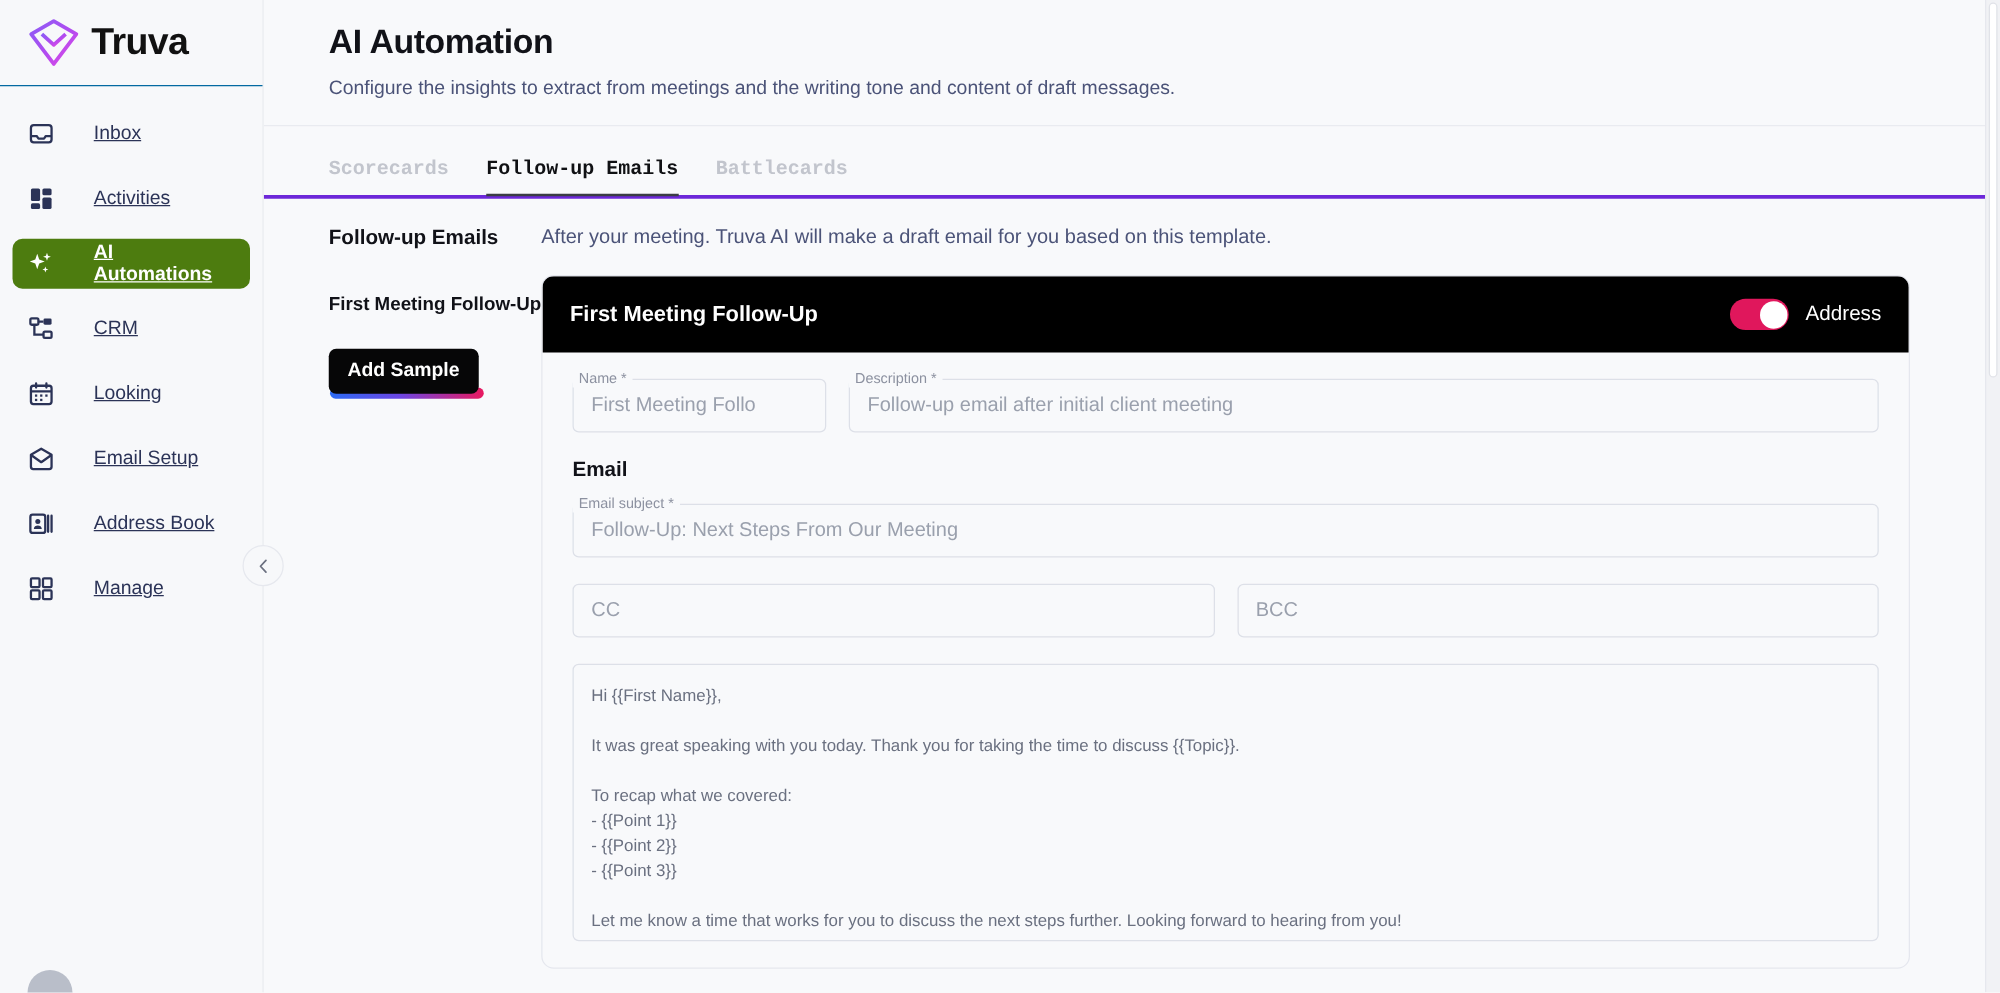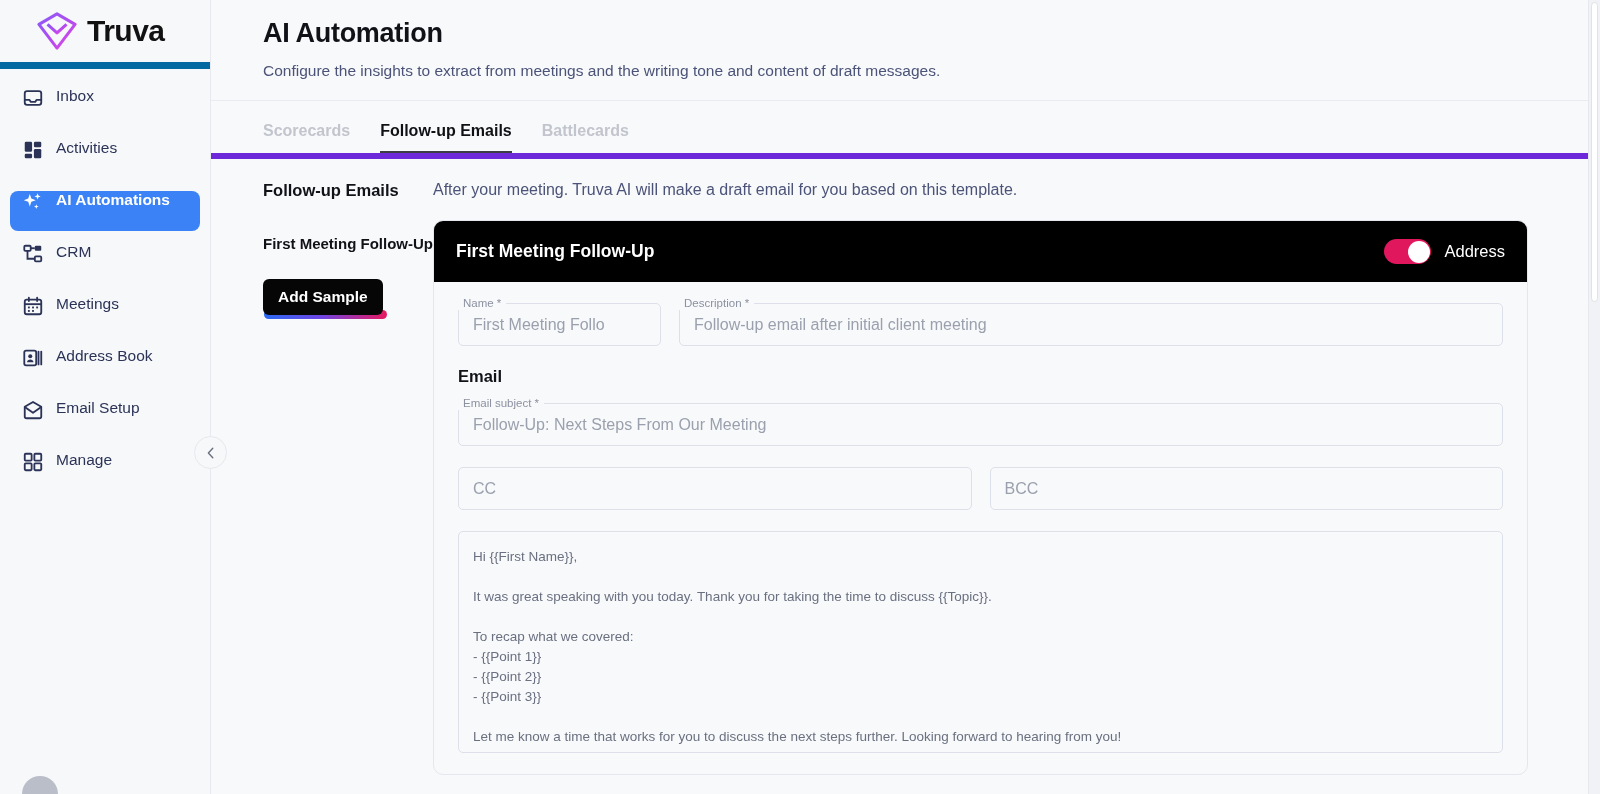--- a/index.html
+++ b/index.html
@@ -15,36 +15,36 @@
   .sidebar {
     width: 211px; height: 794px;
     background: #f7f8fa;
     border-right: 1px solid #e7e9ee;
     flex: 0 0 211px;
     position: relative;
   }
   .brand {
     height: 69px;
     display: flex; align-items: center; gap: 9px;
-    padding-left: 36px;
-    border-bottom: 7px solid #0369a1;
+    padding-left: 22px;
+    border-bottom: 1px solid #0369a1;
   }
   .brand-logo { width: 42px; height: 38px; display:block; }
   .brand-name {
     font-size: 30px; font-weight: 700; color: #111; letter-spacing: -0.5px;
   }
   .nav { padding: 18px 10px 0 10px; }
   .nav-item {
-    display: flex; gap: 12px;
+    display: flex; align-items: center; gap: 31px;
     height: 40px; padding: 0 12px; margin-bottom: 12px;
     border-radius: 8px; cursor: pointer;
-    color: #2b3357; font-size: 15.5px; font-weight: 500;
+    color: #2b3357; font-size: 15.5px; font-weight: 500; text-decoration: underline;
   }
   .nav-item.active {
-    background: #3b82f6; color: #ffffff; font-weight: 600;
+    background: #4d7c0f; color: #ffffff; font-weight: 600;
   }
   .nav-icon { width: 22px; height: 22px; flex: 0 0 22px; display:block; }
   .collapse-btn {
     position: absolute; right: -17px; top: 436px;
     width: 33px; height: 33px; border-radius: 50%;
     background: #f7f8fa; border: 1px solid #e6e8ee;
     display: flex; align-items: center; justify-content: center;
     cursor: pointer; z-index: 5;
   }
   .avatar-peek {
@@ -53,23 +53,24 @@
     background: #b9bec9;
   }
 
   
   .main { flex: 1 1 auto; height: 794px; position: relative; background: #f8f9fb; overflow: hidden; }
   .page-head { padding: 18px 40px 20px 52px; border-bottom: 1px solid #e9ebf0; }
   .page-title { font-size: 27px; font-weight: 700; color: #111218; letter-spacing: -0.3px; }
   .page-sub { margin-top: 13px; font-size: 15.5px; color: #4b5378; }
 
   .tabs {
-    display: flex; align-items: flex-end; gap: 30px;
-    padding: 26px 0 0 52px; border-bottom: 6px solid #6d28d9;
+    display: flex; align-items: center; gap: 30px;
+    padding: 26px 0 0 52px; border-bottom: 3px solid #6d28d9;
     height: 58px;
+    font-family: Liberation Mono, monospace;
   }
   .tab {
     font-size: 16px; font-weight: 600; color: #c2c5cd;
     padding-bottom: 11px; cursor: pointer; border-bottom: 2px solid transparent;
   }
   .tab.active { color: #101114; border-bottom-color: #3b3d44; }
 
   .content { display: flex; padding: 22px 0 0 0; height: 660px; }
   .list-pane { width: 222px; flex: 0 0 222px; padding-left: 52px; }
   .list-title { font-size: 16.5px; font-weight: 700; color: #111218; }
@@ -220,39 +221,39 @@
         <svg class="nav-icon" viewBox="0 0 24 24">
           <rect x="3" y="5" width="18" height="16" rx="2.2" fill="none" stroke="#2b3357" stroke-width="2"></rect>
           <path d="M3 10h18" stroke="#2b3357" stroke-width="2"></path>
           <path d="M7.5 3v3.6M16.5 3v3.6" stroke="#2b3357" stroke-width="2" stroke-linecap="round"></path>
           <rect x="6.5" y="12.6" width="2" height="2" fill="#2b3357"></rect>
           <rect x="11" y="12.6" width="2" height="2" fill="#2b3357"></rect>
           <rect x="15.5" y="12.6" width="2" height="2" fill="#2b3357"></rect>
           <rect x="6.5" y="16.4" width="2" height="2" fill="#2b3357"></rect>
           <rect x="11" y="16.4" width="2" height="2" fill="#2b3357"></rect>
         </svg>
-        <span>Meetings</span>
+        <span>Looking</span>
+      </div>
+
+      <div class="nav-item">
+        <svg class="nav-icon" viewBox="0 0 24 24">
+          <path d="M3 8.5 L12 3.2 L21 8.5 V19 a2 2 0 0 1-2 2 H5 a2 2 0 0 1-2-2 Z" fill="none" stroke="#2b3357" stroke-width="2" stroke-linejoin="round"></path>
+          <path d="M3.4 9 L12 15 L20.6 9" fill="none" stroke="#2b3357" stroke-width="2" stroke-linejoin="round"></path>
+        </svg>
+        <span>Email Setup</span>
       </div>
 
       <div class="nav-item">
         <svg class="nav-icon" viewBox="0 0 24 24">
           <rect x="2.5" y="4" width="13" height="16" rx="2" fill="none" stroke="#2b3357" stroke-width="2"></rect>
           <circle cx="9" cy="10" r="2.2" fill="#2b3357"></circle>
           <path d="M5.5 16.5c0-2 1.8-3 3.5-3s3.5 1 3.5 3z" fill="#2b3357"></path>
           <path d="M18 5v14M21 5v14" stroke="#2b3357" stroke-width="2" stroke-linecap="round"></path>
         </svg>
         <span>Address Book</span>
-      </div>
-
-      <div class="nav-item">
-        <svg class="nav-icon" viewBox="0 0 24 24">
-          <path d="M3 8.5 L12 3.2 L21 8.5 V19 a2 2 0 0 1-2 2 H5 a2 2 0 0 1-2-2 Z" fill="none" stroke="#2b3357" stroke-width="2" stroke-linejoin="round"></path>
-          <path d="M3.4 9 L12 15 L20.6 9" fill="none" stroke="#2b3357" stroke-width="2" stroke-linejoin="round"></path>
-        </svg>
-        <span>Email Setup</span>
       </div>
 
       <div class="nav-item">
         <svg class="nav-icon" viewBox="0 0 24 24">
           <rect x="3" y="3" width="7.5" height="7.5" rx="1" fill="none" stroke="#2b3357" stroke-width="2"></rect>
           <rect x="13.5" y="3" width="7.5" height="7.5" rx="1" fill="none" stroke="#2b3357" stroke-width="2"></rect>
           <rect x="3" y="13.5" width="7.5" height="7.5" rx="1" fill="none" stroke="#2b3357" stroke-width="2"></rect>
           <rect x="13.5" y="13.5" width="7.5" height="7.5" rx="1" fill="none" stroke="#2b3357" stroke-width="2"></rect>
         </svg>
         <span>Manage</span>

